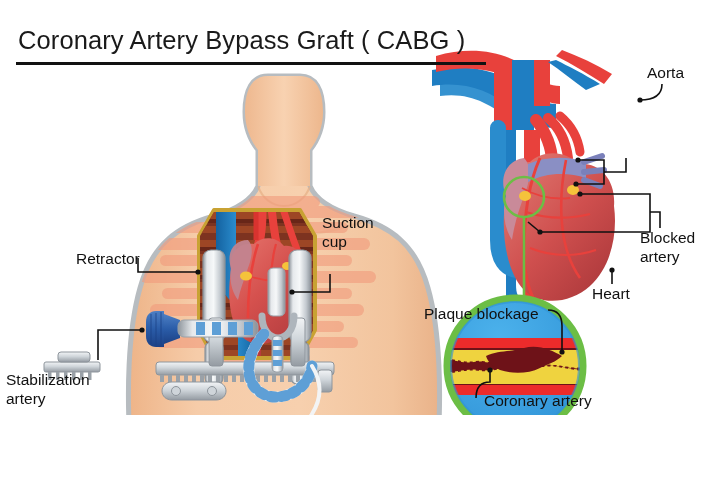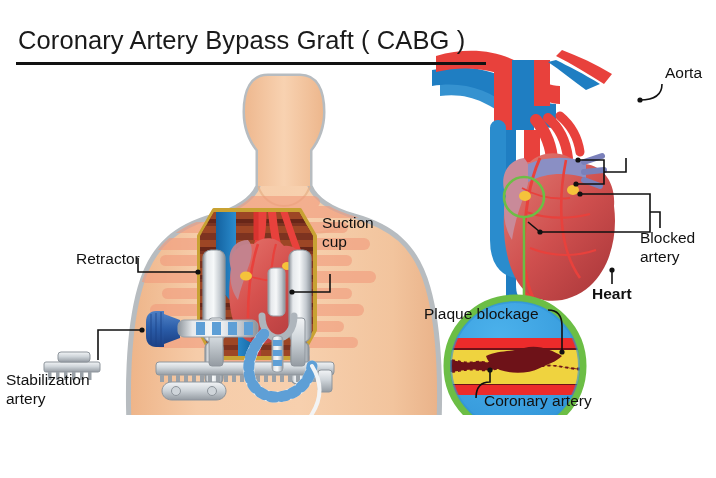--- a/index.html
+++ b/index.html
@@ -434,25 +434,25 @@
   <div class="ttl-rule"></div>
 
   <div class="lbl" style="left:76px; top:237px;margin-top:13px;">Retractor</div>
 
   <div class="lbl" style="left:322px; top:214px;">Suction
 cup</div>
 
   <div class="lbl" style="left:6px; top:371px;">Stabilization
 artery</div>
 
-  <div class="lbl" style="left:665px; top:64px;">Aorta</div>
+  <div class="lbl" style="left:647px; top:64px;">Aorta</div>
 
 
   <div class="lbl" style="left:640px; top:229px;">Blocked
 artery</div>
 
-  <div class="lbl" style="left:592px; top:285px;font-weight:bold;">Heart</div>
+  <div class="lbl" style="left:592px; top:285px;">Heart</div>
 
   <div class="lbl" style="left:424px; top:305px;">Plaque blockage</div>
 
   <div class="lbl" style="left:484px; top:392px;">Coronary artery</div>
 
 </div>
 
 </body></html>

